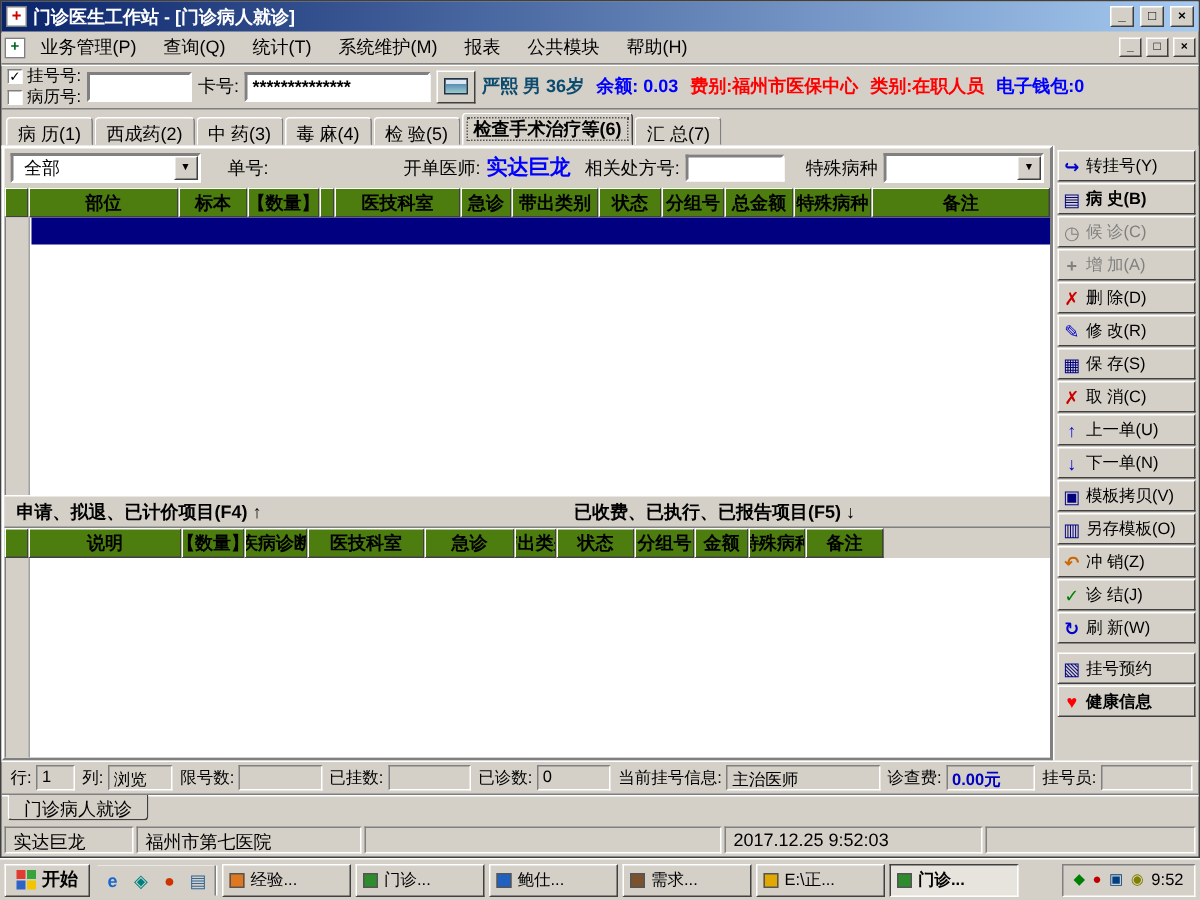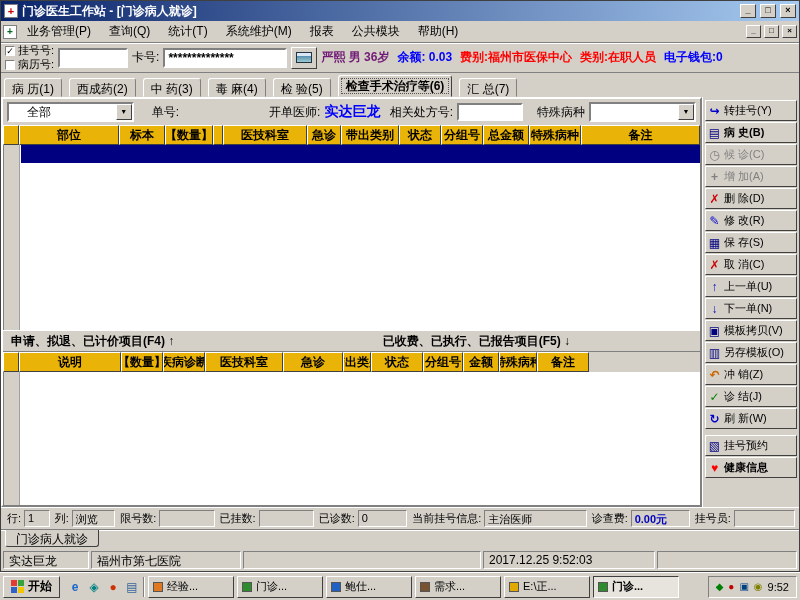--- a/index.html
+++ b/index.html
@@ -27,41 +27,41 @@
   .chk-col { display:flex; flex-direction:column; justify-content:center; gap:1px; }
   .chk-row { display:flex; align-items:center; gap:3px; font-size:11px; height:13px; }
   .cb { width:10px; height:10px; background:#fff; border:1px solid; border-color:#808080 #fff #fff #808080; font-size:9px; line-height:9px; text-align:center; font-weight:bold; color:#000; }
   .reg-input { width:70px; height:20px; font-size:12px; padding:0 2px; }
   .card-field { width:124px; height:20px; display:flex; align-items:center; padding:0 3px; font-weight:bold; letter-spacing:0; overflow:hidden; }
   .reader-btn { width:26px; height:22px; background:#d4d0c8; border:1px solid; border-color:#fff #404040 #404040 #fff; display:flex; align-items:center; justify-content:center; }
   .reader-glyph { width:16px; height:11px; background:linear-gradient(#3a6ea5,#9cc); border:1px solid #234; box-shadow:inset 0 3px 0 #dce8f4; }
   .pat-info { display:flex; gap:8px; overflow:hidden; font-weight:bold; font-size:12px; }
 
   
-  .tabstrip { height:24px; flex:0 0 24px; display:flex; align-items:flex-end; padding:2px 3px 0; gap:7px; }
+  .tabstrip { height:24px; flex:0 0 24px; display:flex; align-items:flex-end; padding:2px 3px 0; gap:1px; }
   .tab { height:19px; padding:2px 7px 0; background:#d4d0c8; border:1px solid; border-color:#fff #808080 #d4d0c8 #fff; border-radius:3px 3px 0 0; font-size:12px; white-space:nowrap; }
   .tab.active { height:22px; font-weight:bold; border-color:#fff #404040 #d4d0c8 #fff; outline:1px dotted #555; outline-offset:-4px; }
 
   
   .main { flex:1; display:flex; min-height:0; }
   .content { flex:1; display:flex; flex-direction:column; min-width:0; border:2px solid; border-color:#fff #808080 #808080 #fff; }
   .filterrow { height:26px; flex:0 0 26px; display:flex; align-items:center; padding:0 4px; gap:4px; white-space:nowrap; }
   .combo { height:20px; background:#fff; border:2px solid; border-color:#808080 #fff #fff #808080; display:flex; align-items:center; }
-  .combo .cval { flex:1; padding:0 2px; overflow:hidden;margin-left:16px; }
+  .combo .cval { flex:1; padding:0 7px; overflow:hidden; }
   .combo .carrow { width:16px; height:100%; background:#d4d0c8; border:1px solid; border-color:#fff #404040 #404040 #fff; font-size:7px; line-height:14px; text-align:center; }
   .combo.scope { width:128px; }
   .combo.special { width:108px; }
   .flab { font-size:12px; }
   .doctor-val { font-size:14px; font-weight:bold; width:62px; overflow:hidden; }
   .rx-field { width:66px; height:18px; }
   .gap18 { margin-left:14px; } .gap60 { margin-left:86px; } .gap12 { margin-left:10px; }
 
   
   .tbl-head { display:flex; flex:0 0 20px; height:20px; }
-  .th { background:#eab308; border:1px solid; border-color:#fff #404040 #404040 #fff; font-weight:bold; font-size:12px; display:flex; align-items:center; justify-content:center; overflow:hidden; white-space:nowrap; }
+  .th { background:#4d7c0f; border:1px solid; border-color:#fff #404040 #404040 #fff; font-weight:bold; font-size:12px; display:flex; align-items:center; justify-content:center; overflow:hidden; white-space:nowrap; }
   .t1 .th:nth-child(1){flex:0 0 16px}.t1 .th:nth-child(2){flex:0 0 100px}.t1 .th:nth-child(3){flex:0 0 46px}.t1 .th:nth-child(4){flex:0 0 48px}.t1 .th:nth-child(5){flex:0 0 10px}.t1 .th:nth-child(6){flex:0 0 84px}.t1 .th:nth-child(7){flex:0 0 34px}.t1 .th:nth-child(8){flex:0 0 58px}.t1 .th:nth-child(9){flex:0 0 42px}.t1 .th:nth-child(10){flex:0 0 42px}.t1 .th:nth-child(11){flex:0 0 46px}.t1 .th:nth-child(12){flex:0 0 52px}.t1 .th:nth-child(13){flex:1}
   .t2 .th:nth-child(1){flex:0 0 16px}.t2 .th:nth-child(2){flex:0 0 102px}.t2 .th:nth-child(3){flex:0 0 42px}.t2 .th:nth-child(4){flex:0 0 42px}.t2 .th:nth-child(5){flex:0 0 78px}.t2 .th:nth-child(6){flex:0 0 60px}.t2 .th:nth-child(7){flex:0 0 28px}.t2 .th:nth-child(8){flex:0 0 52px}.t2 .th:nth-child(9){flex:0 0 40px}.t2 .th:nth-child(10){flex:0 0 36px}.t2 .th:nth-child(11){flex:0 0 38px}.t2 .th:nth-child(12){flex:0 0 52px}.t2 .th:nth-child(13){flex:1}
   .tbl-body { background:#fff; position:relative; border-left:1px solid #808080; }
   .tbl-body.top { flex:1; }
   .tbl-body.bottom { flex:0 0 133px; }
   .row-gutter { position:absolute; left:0; top:0; bottom:0; width:16px; background:#d4d0c8; border-right:1px solid #a0a0a0; }
   .sel-row { position:absolute; left:17px; right:0; top:0; height:18px; background:#000080; }
 
   
   .divrow { flex:0 0 22px; height:22px; display:flex; align-items:center; justify-content:space-between; font-weight:bold; padding:0 130px 0 8px; background:#d4d0c8; border-top:1px solid #fff; border-bottom:1px solid #808080; white-space:nowrap; }
@@ -144,21 +144,21 @@
         <span>病历号:</span>
       </div>
     </div>
     <input class="reg-input field" style="">
     <span>卡号:</span>
     <div class="card-field field">**************</div>
     <span class="reader-btn">
       <span class="reader-glyph"></span>
     </span>
     <div class="pat-info">
-      <span style="color: #701a75;">严熙 男 36岁</span>
+      <span style="color: #0c4a6e;">严熙 男 36岁</span>
       <span style="color: rgb(0, 0, 255);">余额: 0.03</span>
       <span style="color: rgb(255, 0, 0);">费别:福州市医保中心</span>
       <span style="color: rgb(255, 0, 0);">类别:在职人员</span>
       <span style="color: rgb(0, 0, 255);">电子钱包:0</span>
     </div>
   </div>
 
   <div class="tabstrip">
     <span class="tab">病 历(1)</span>
     <span class="tab">西成药(2)</span>

